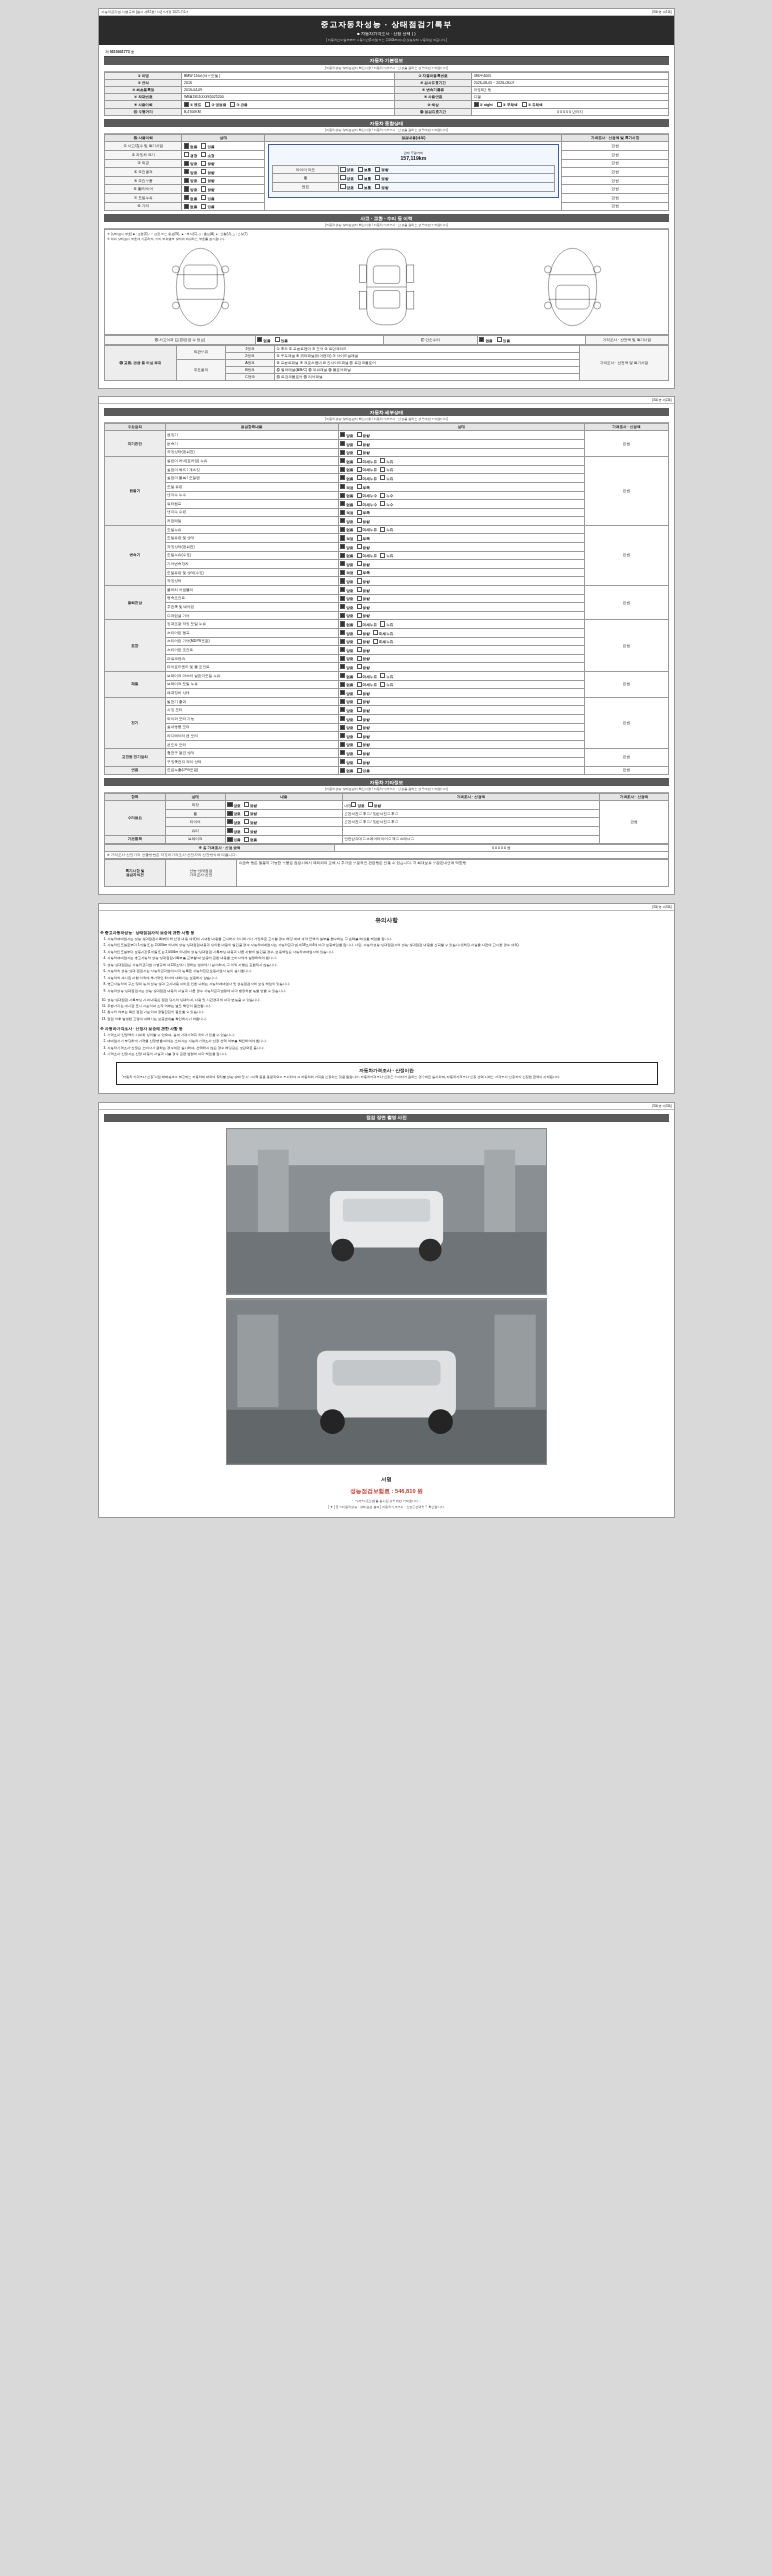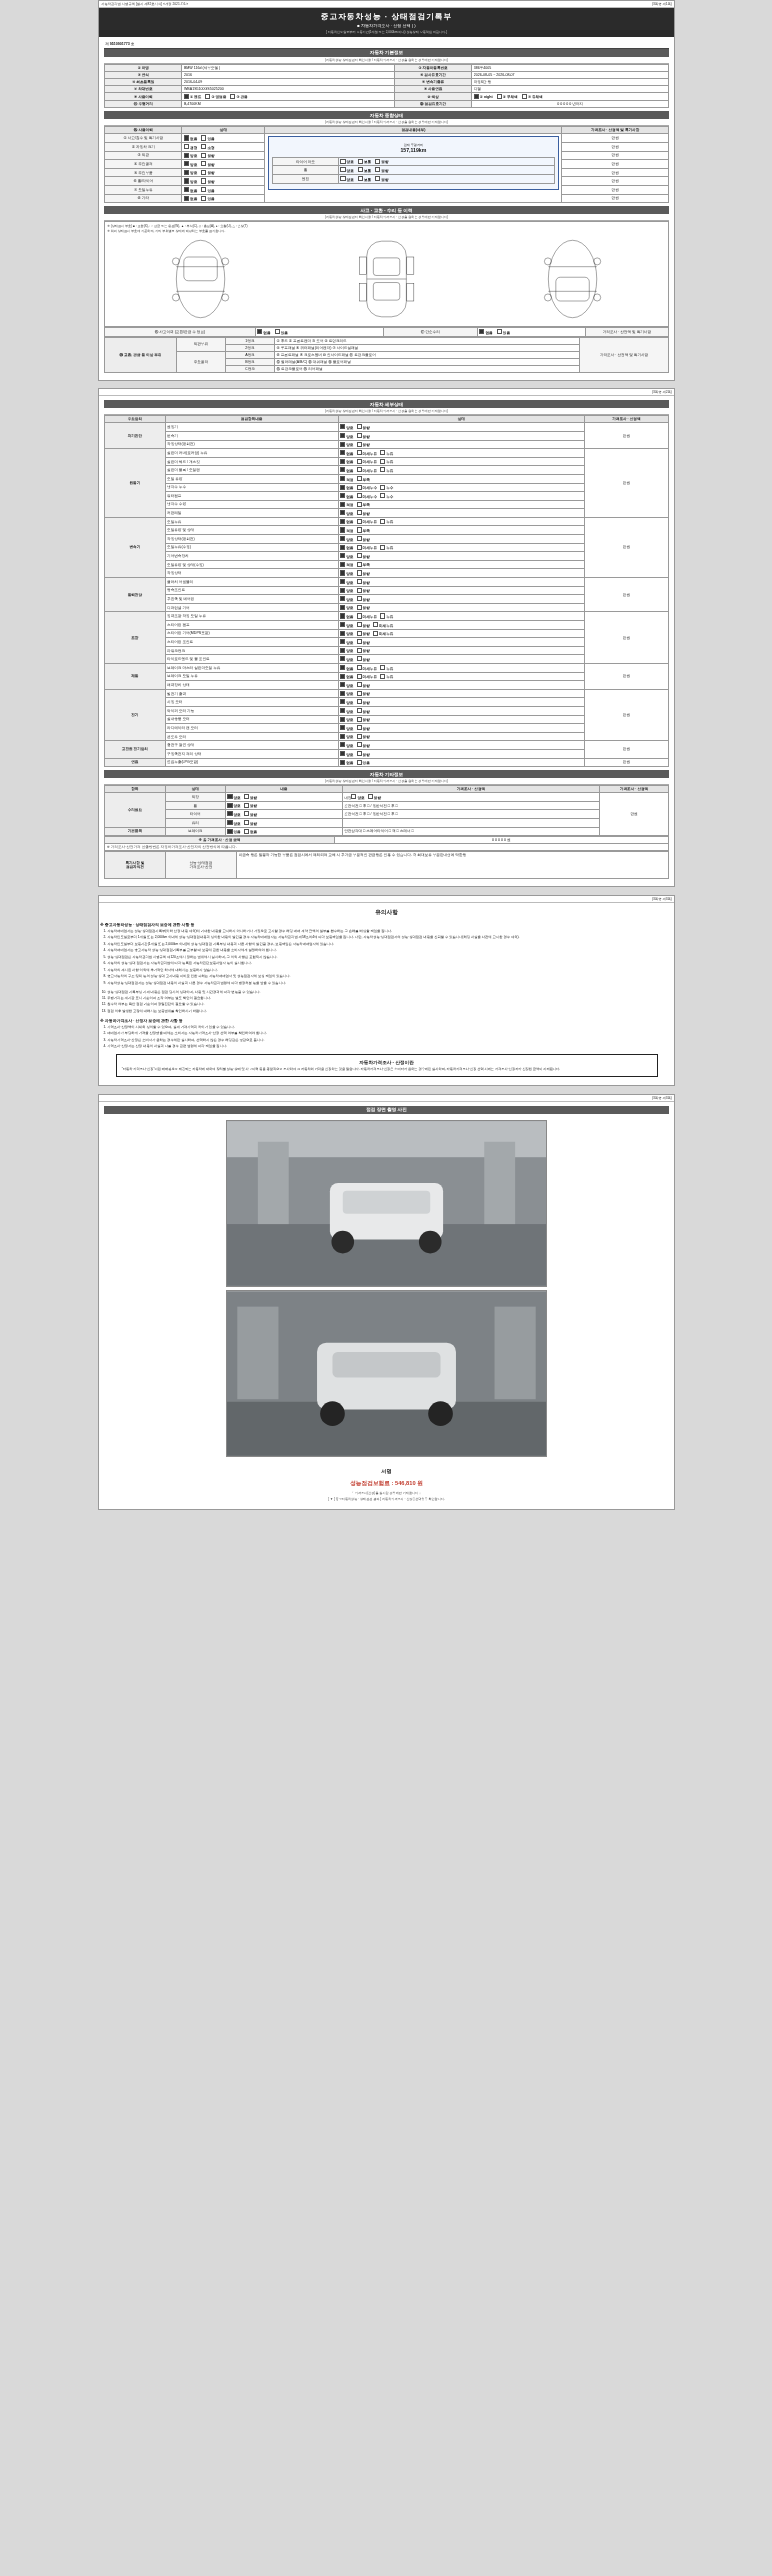--- a/index.html
+++ b/index.html
@@ -1,17 +1,17 @@
 <!DOCTYPE html>
 <html style="font-size:8.2px"><head>
 <meta charset="utf-8">
 <style>
   html,body{margin:0;padding:0;background:#d9d9d9;}
   body{font-family:"Liberation Sans","DejaVu Sans",sans-serif;font-size:4.1px;color:#111;}
-  .page{width:773px;margin:0 auto;background:#d9d9d9;padding:0;}
+  .page{width:773px;margin:8px auto;background:#d9d9d9;padding:0;}
   .sheet{width:577px;margin:0 auto 7.2px auto;background:#fff;border:0.5px solid #999;box-sizing:border-box;}
   .sheet-inner{padding:4.1px 5.2px 7.2px 5.2px;}
   .topnote{display:flex;justify-content:space-between;font-size:3.3px;color:#333;padding:1px 2.1px;border-bottom:0.5px solid #bbb;}
   .titlebar{background:#2b2b2b;color:#fff;text-align:center;padding:3.6px 0 3.1px 0;}
   .titlebar .t1{font-size:7.7px;font-weight:bold;letter-spacing:1px;}
   .titlebar .t2{font-size:4.1px;margin-top:1.5px;}
   .titlebar .t3{font-size:3.1px;margin-top:1.5px;color:#cfcfcf;}
   .docno{font-size:3.6px;padding:1.5px 1px;border-bottom:0.5px solid #444;}
   .secthead{background:#5b5b5b;color:#fff;text-align:center;font-size:4.6px;font-weight:bold;padding:1.5px 0;}
   .sectsub{text-align:center;font-size:3.1px;color:#444;padding:1px 0;border-bottom:0.5px solid #aaa;}

